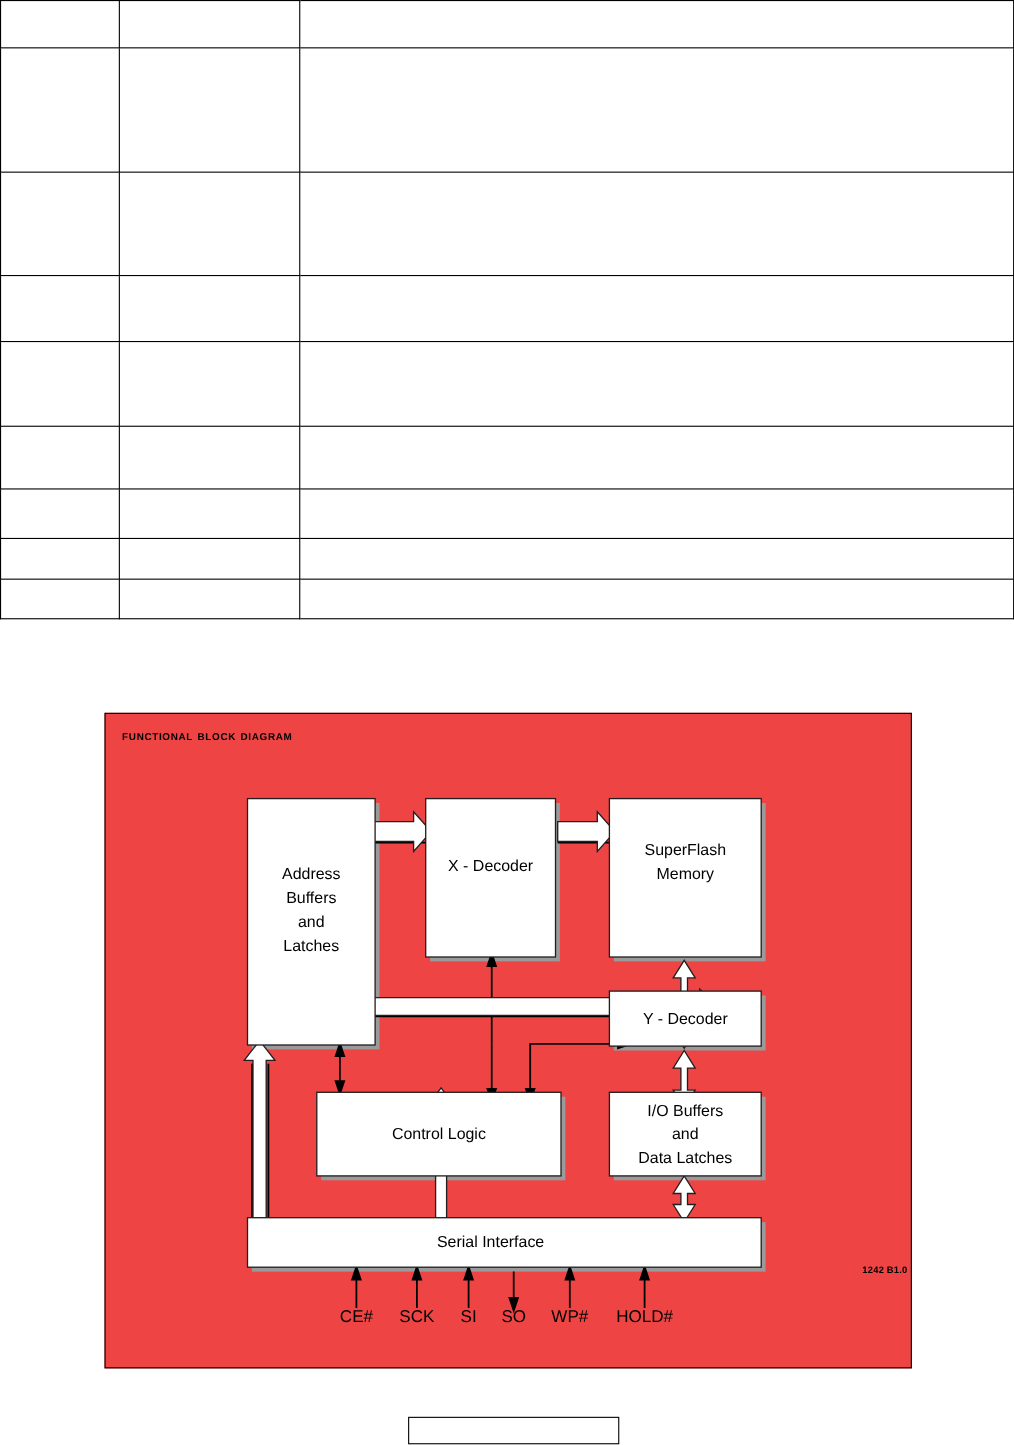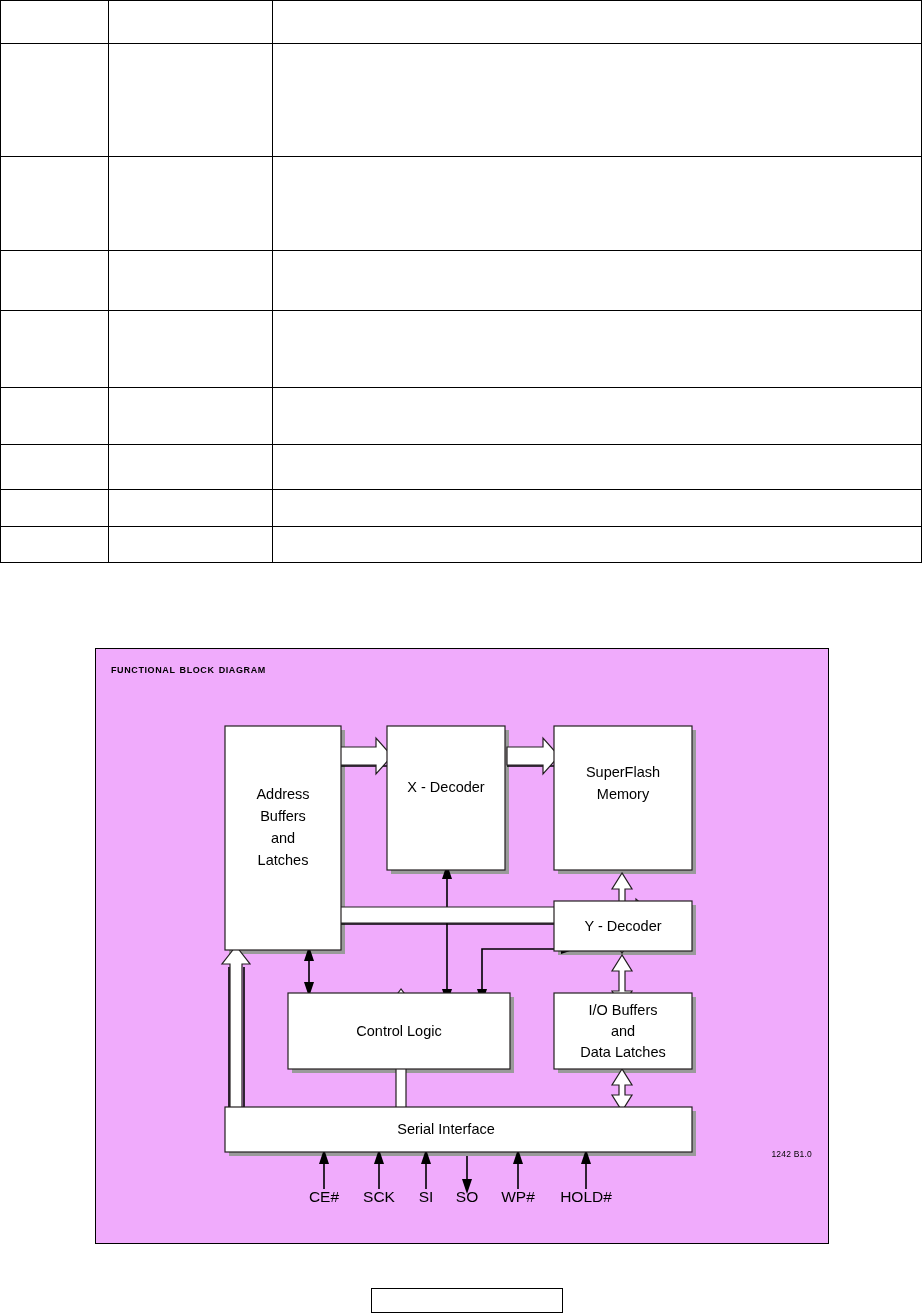--- a/index.html
+++ b/index.html
@@ -38,40 +38,40 @@
   .col-c { width: 649px; }
 
   
   .diagram-frame {
     position: absolute;
     left: 95px;
     top: 648px;
     width: 732px;
     height: 594px;
     border: 1.5px solid #000000;
-    background: #f0abfc;
+    background: #ef4444;
   }
   .diagram-title {
     position: absolute;
     left: 15px;
     top: 13px;
     font-size: 12.5px;
     font-weight: bold;
     letter-spacing: 0.6px;
     font-variant: small-caps;
     text-transform: lowercase;
   }
   .diagram-title::first-letter { font-size: 12.5px; }
 
   .dwg-ref {
     position: absolute;
-    right: 16px;
+    right: 3px;
     top: 500px;
     font-size: 8.5px;
-    font-weight: normal;
+    font-weight: bold;
     letter-spacing: 0.2px;
     text-align: right;
   }
 
   
   .diagram-svg {
     position: absolute;
     left: 0;
     top: 0;
     width: 732px;

